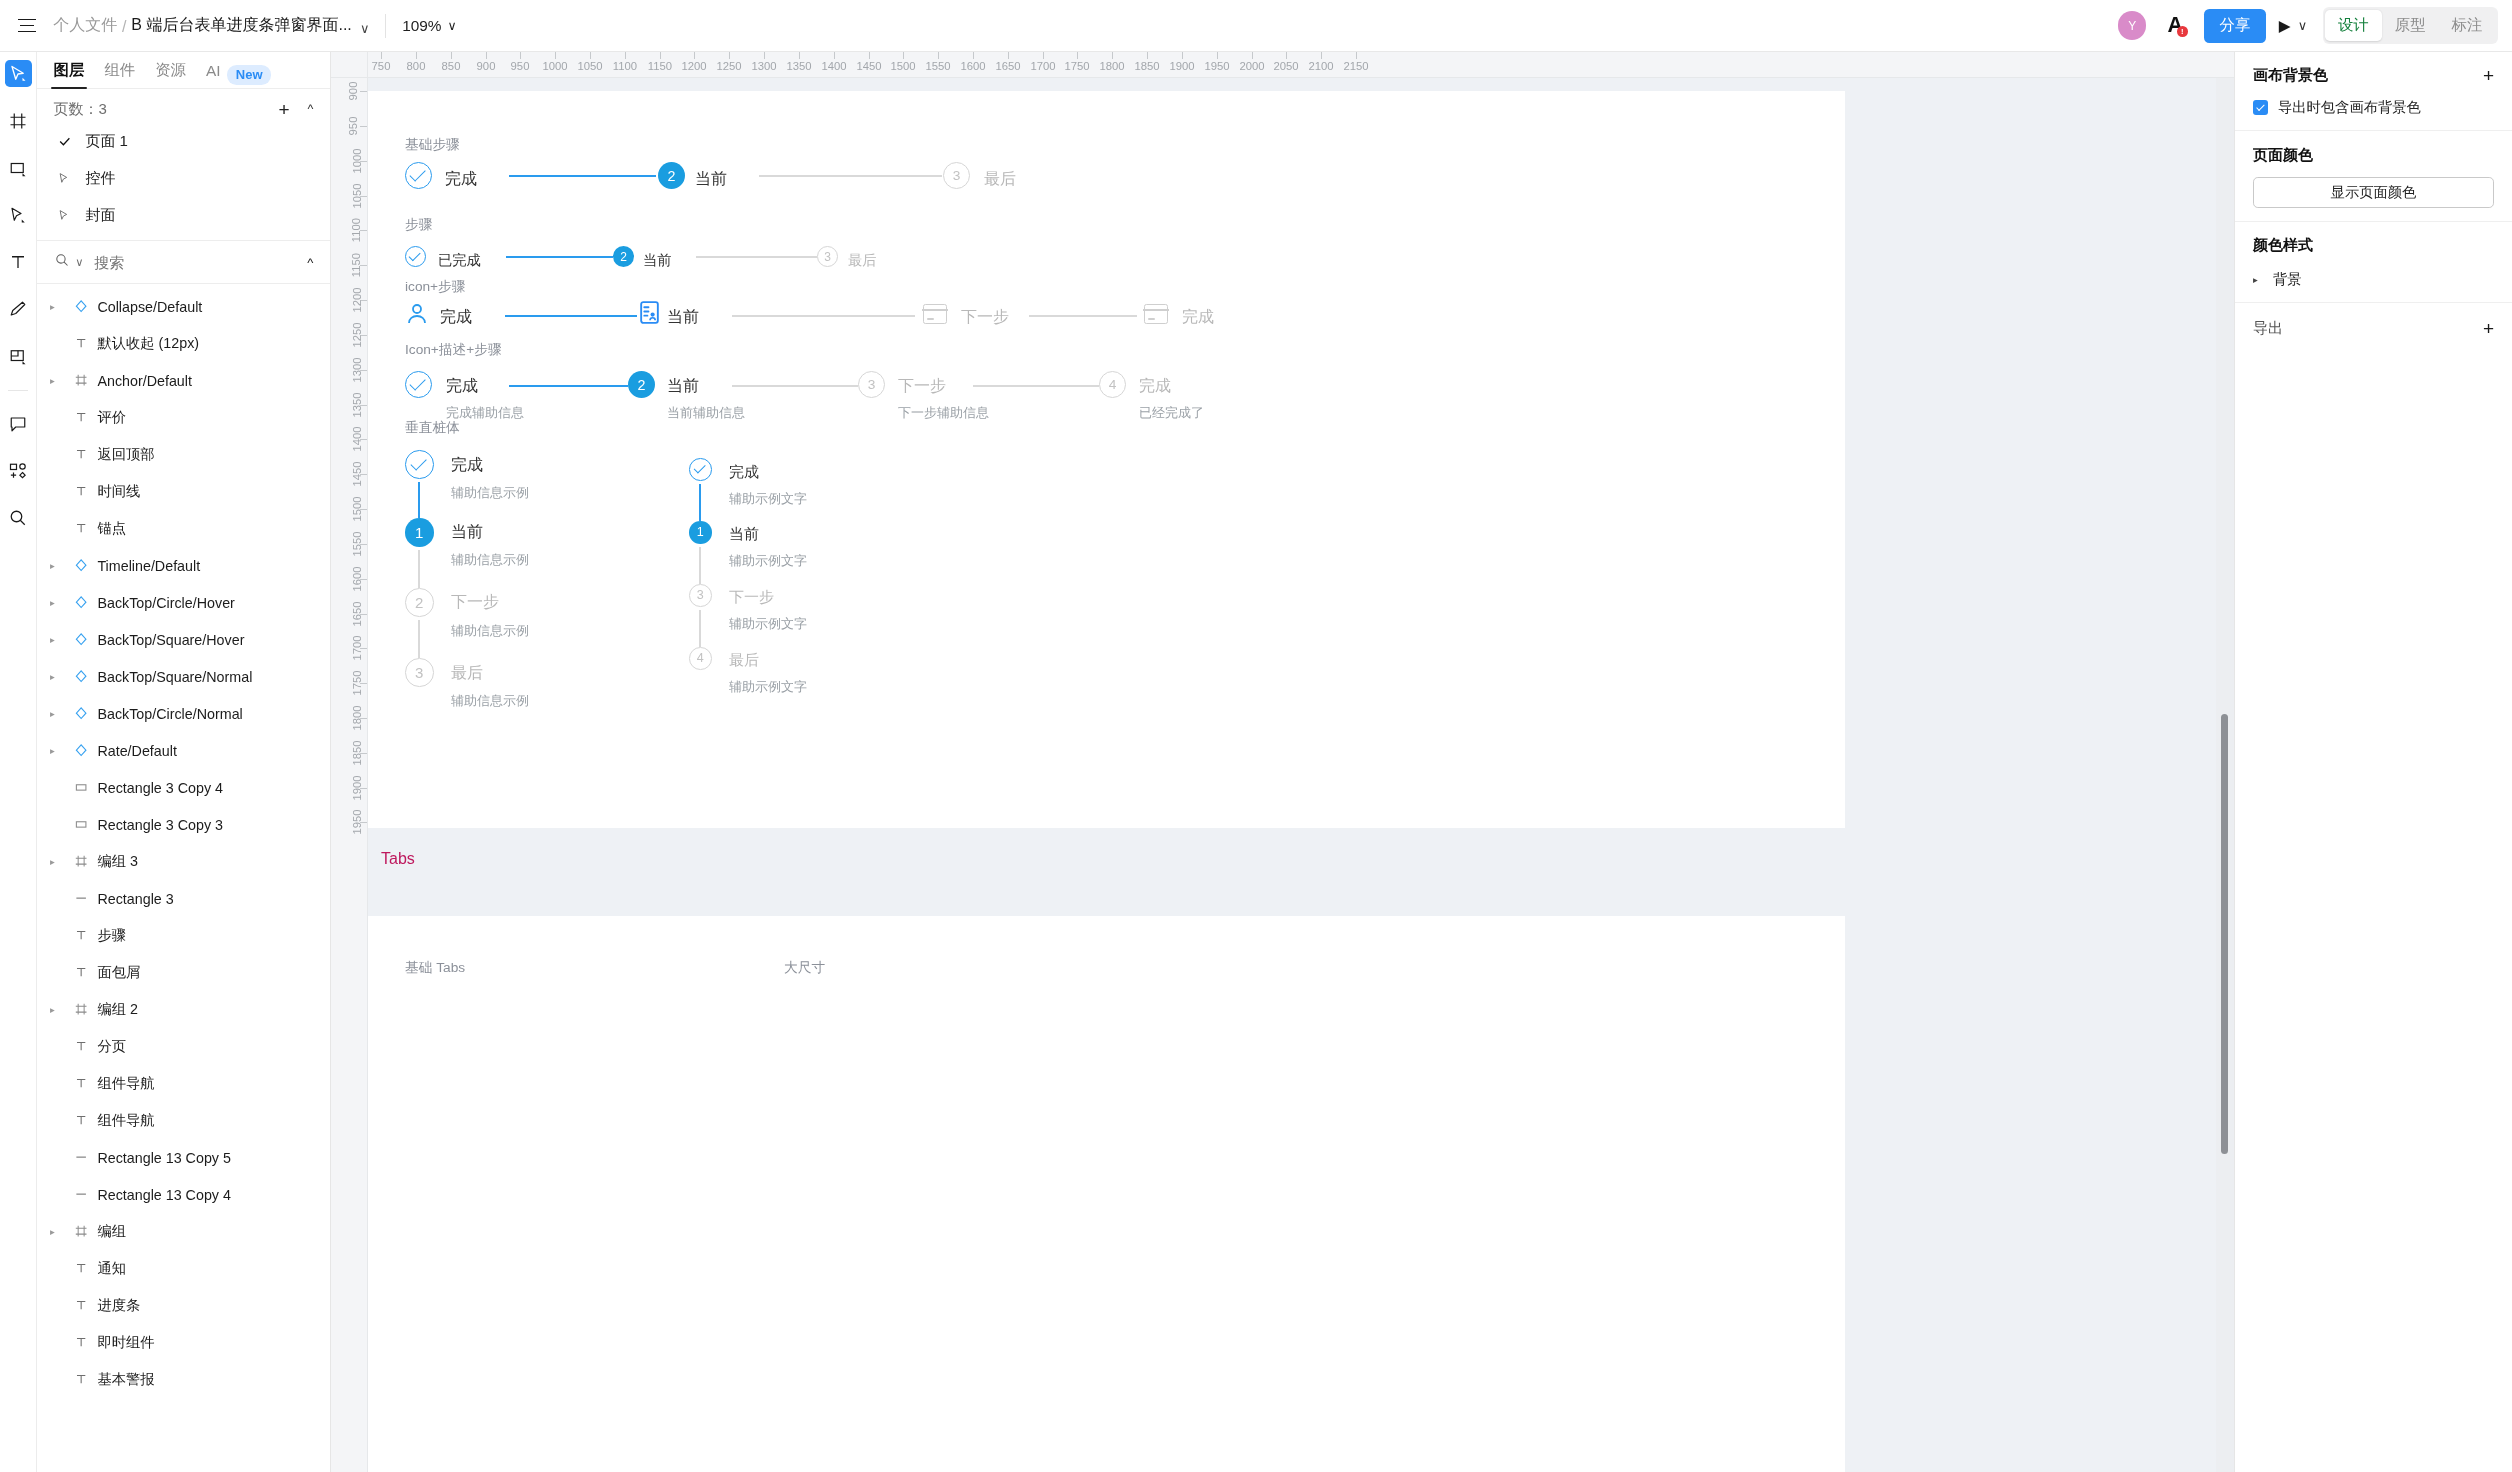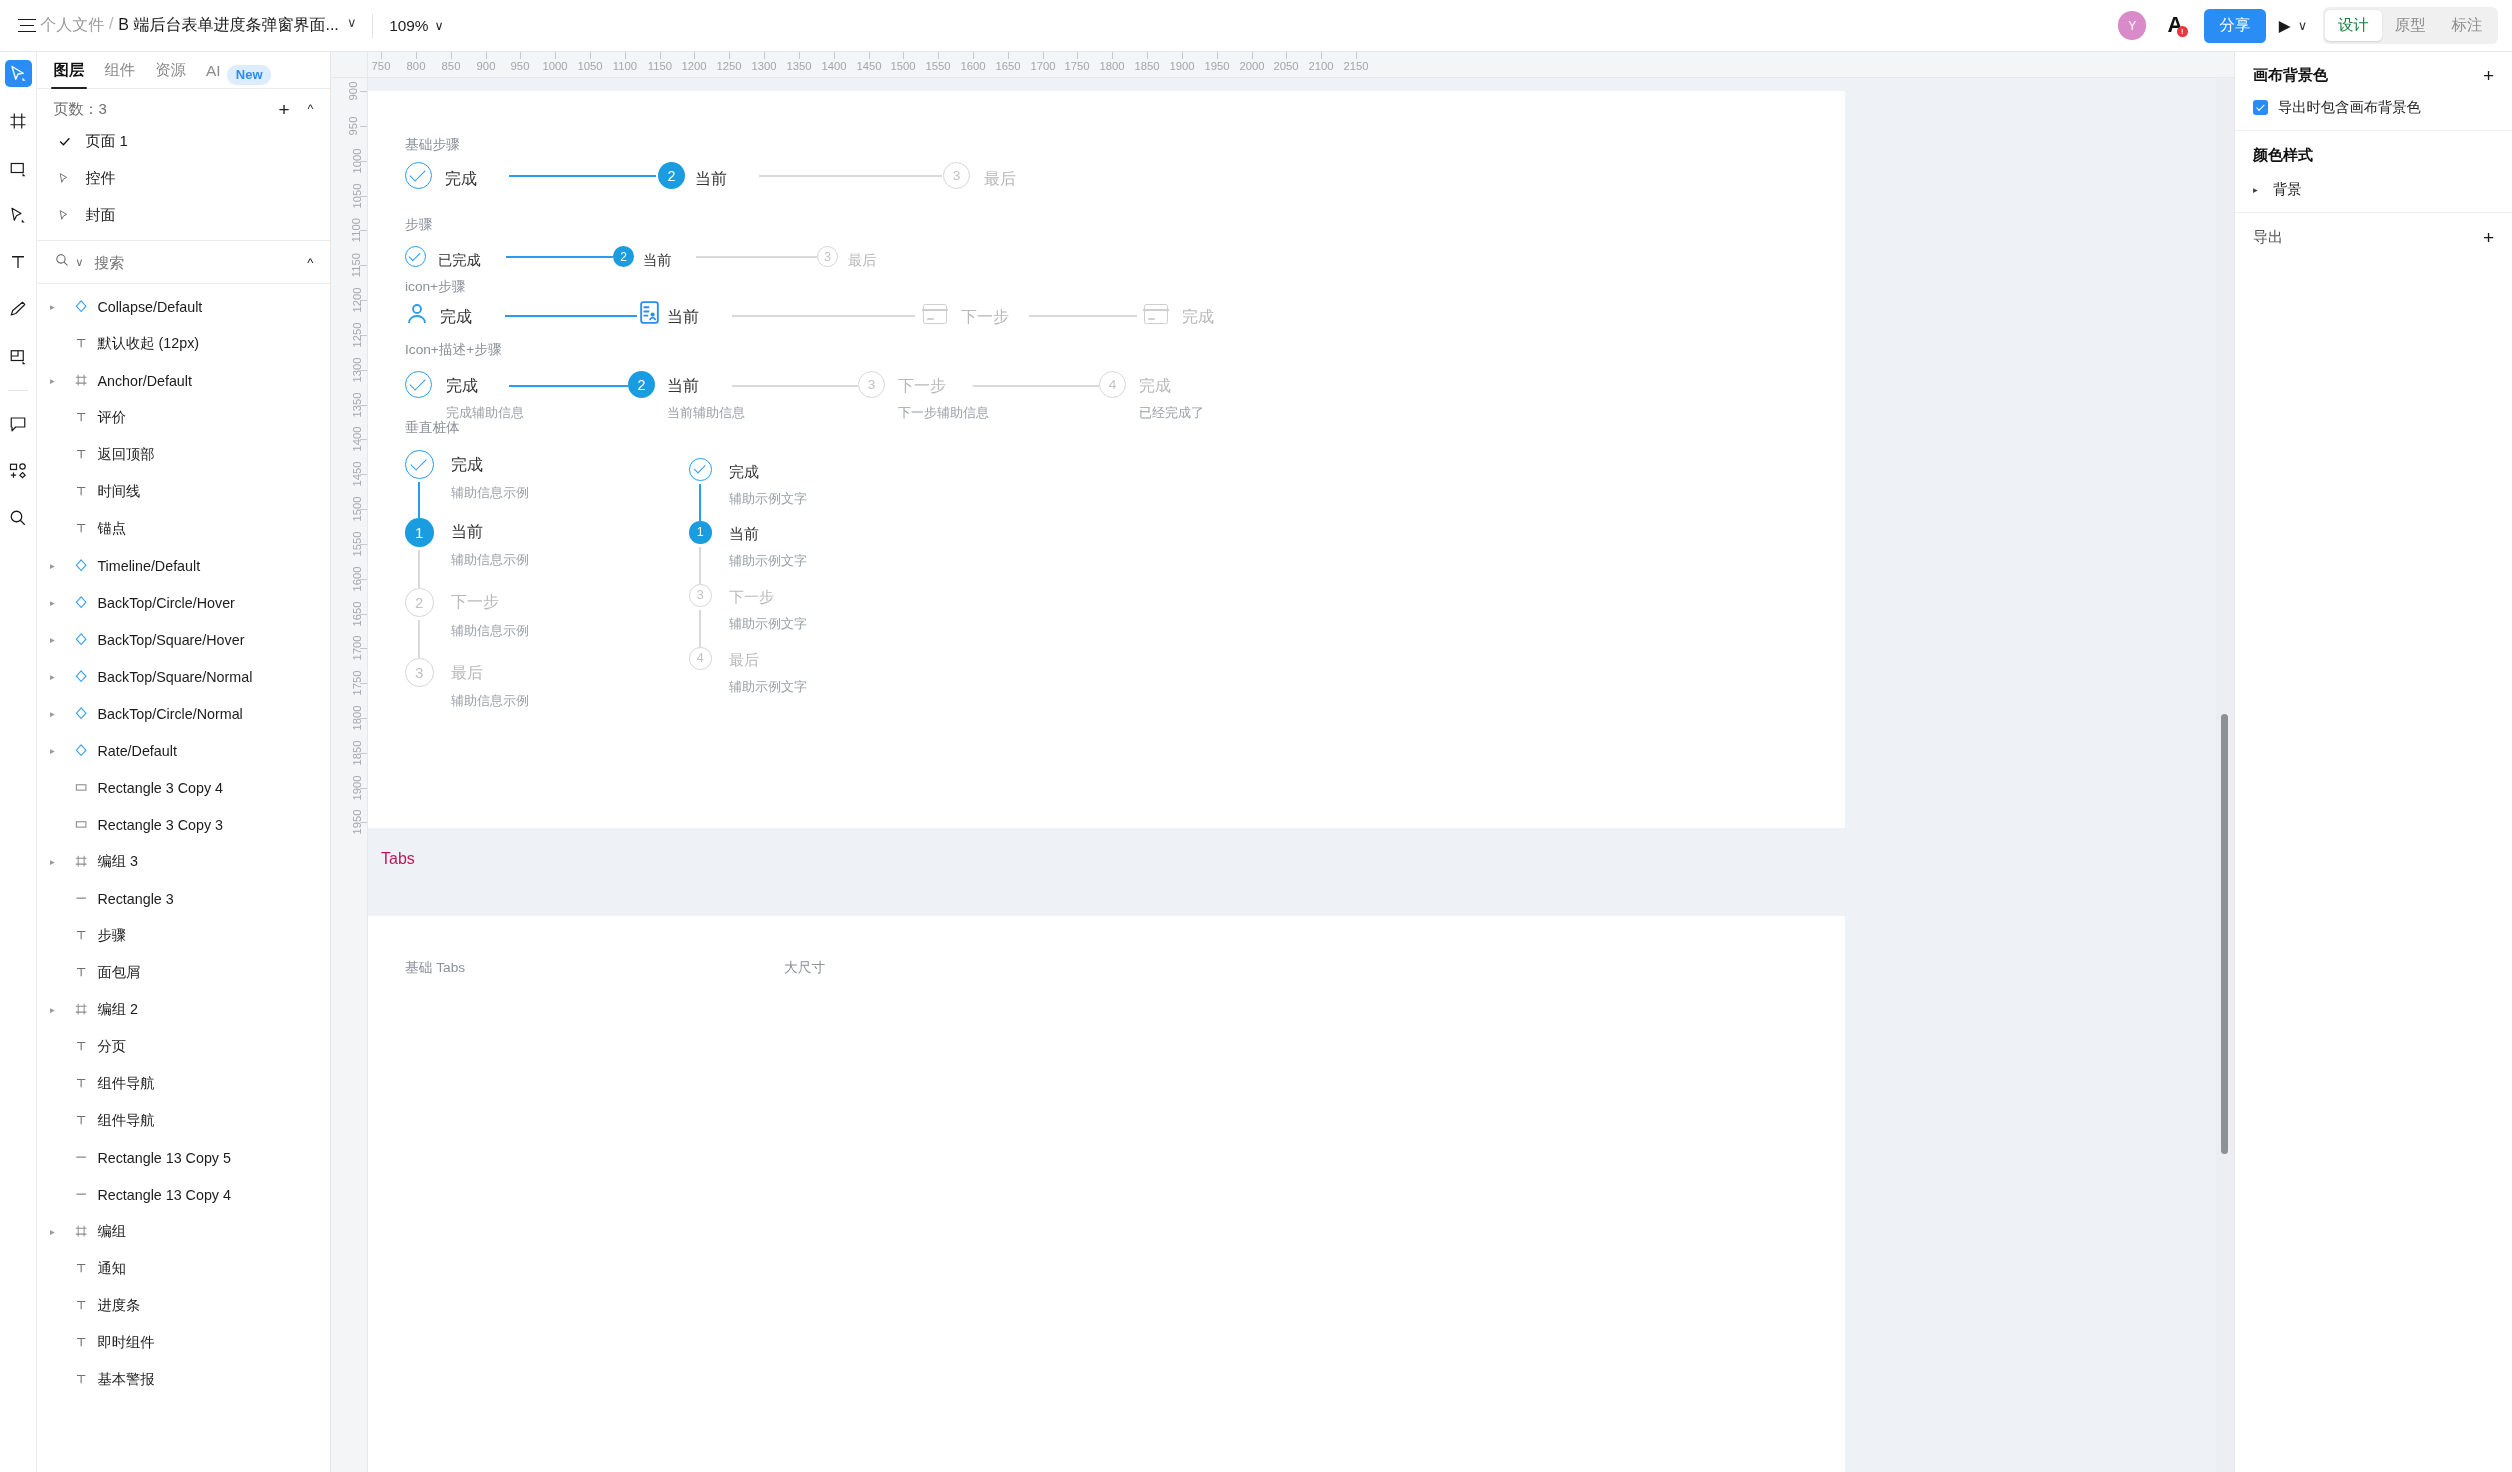--- a/index.html
+++ b/index.html
@@ -12,21 +12,21 @@
 
   
   .topbar {
     position: absolute; left: 0; top: 0; width: 2512px; height: 52px;
     background: #ffffff; border-bottom: 0.6px solid #e8e8e8;
     display: flex; align-items: center;
   }
   .hamburger { margin-left: 14.3px; width: 26px; height: 26px; display:flex; flex-direction:column; justify-content:center; align-items:center; gap:4.2px; cursor:pointer;}
   .hamburger i { display:block; width: 18px; height: 1.8px; background:#1a1a1a; }
   .hamburger i:nth-child(2){ width:14.3px; }
-  .breadcrumb { display: flex; align-items: flex-start; font-size: 16px; }
+  .breadcrumb { margin-left: 13px; display: flex; align-items: flex-end; font-size: 16px; }
   .bc-folder { color: #9a9a9a; }
   .bc-sep { color: #b5b5b5; margin: 0 4.8px; }
   .bc-file { color: #1a1a1a; }
   .chev-sm { margin-left: 8.3px; color:#444; font-size:13px; display:inline-block; }
   .tb-div { width:0.6px; height:24px; background:#e3e3e3; margin-left:15.4px; }
   .zoom-box { margin-left: 16.6px; font-size: 15.4px; color:#1f1f1f; display:flex; align-items:center; gap:6px; cursor:pointer;}
   .tb-right { margin-left: auto; display:flex; align-items:center; gap:0; padding-right: 14.3px;}
   .avatar {
     width: 28.5px; height: 28.5px; border-radius: 50%;
     background: #d98bc9; color: #fff; font-size: 12px;
@@ -864,20 +864,26 @@
       <span class="plus">+</span>
     </div>
     <div class="rp-check">
       <span class="cb">
           <span class="ck"></span>
         </span>
       <span>导出时包含画布背景色</span>
     </div>
   </div>
 
+  <div class="rp-sec">
+    <div class="rp-hd">
+      <span>页面颜色</span>
+    </div>
+    <button class="rp-btn">显示页面颜色</button>
+  </div>
 
   <div class="rp-sec">
     <div class="rp-hd">
       <span>颜色样式</span>
     </div>
     <div class="rp-item">
       <span class="ar">▸</span>
       <span>背景</span>
     </div>
   </div>

